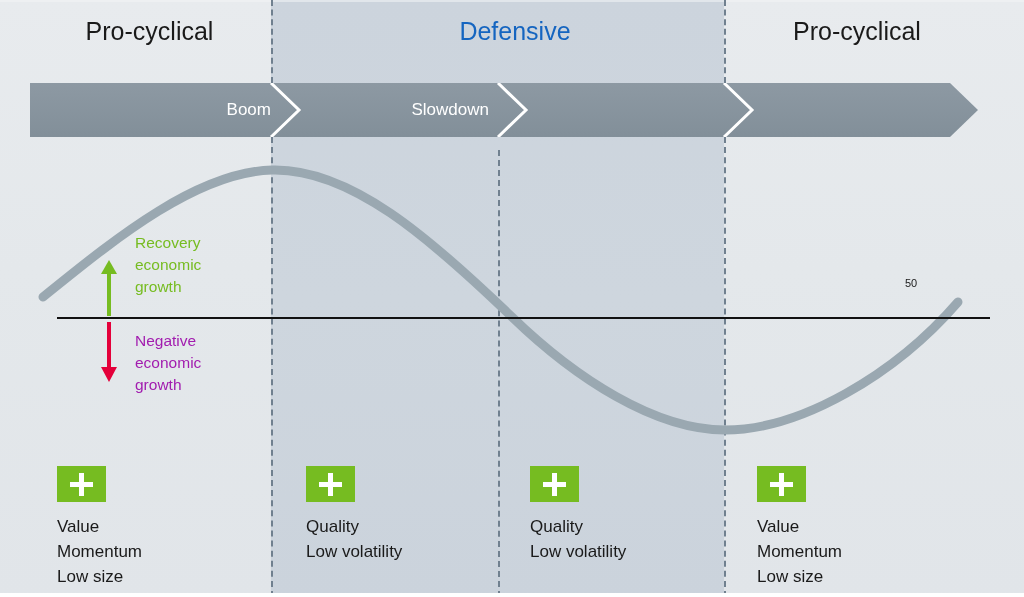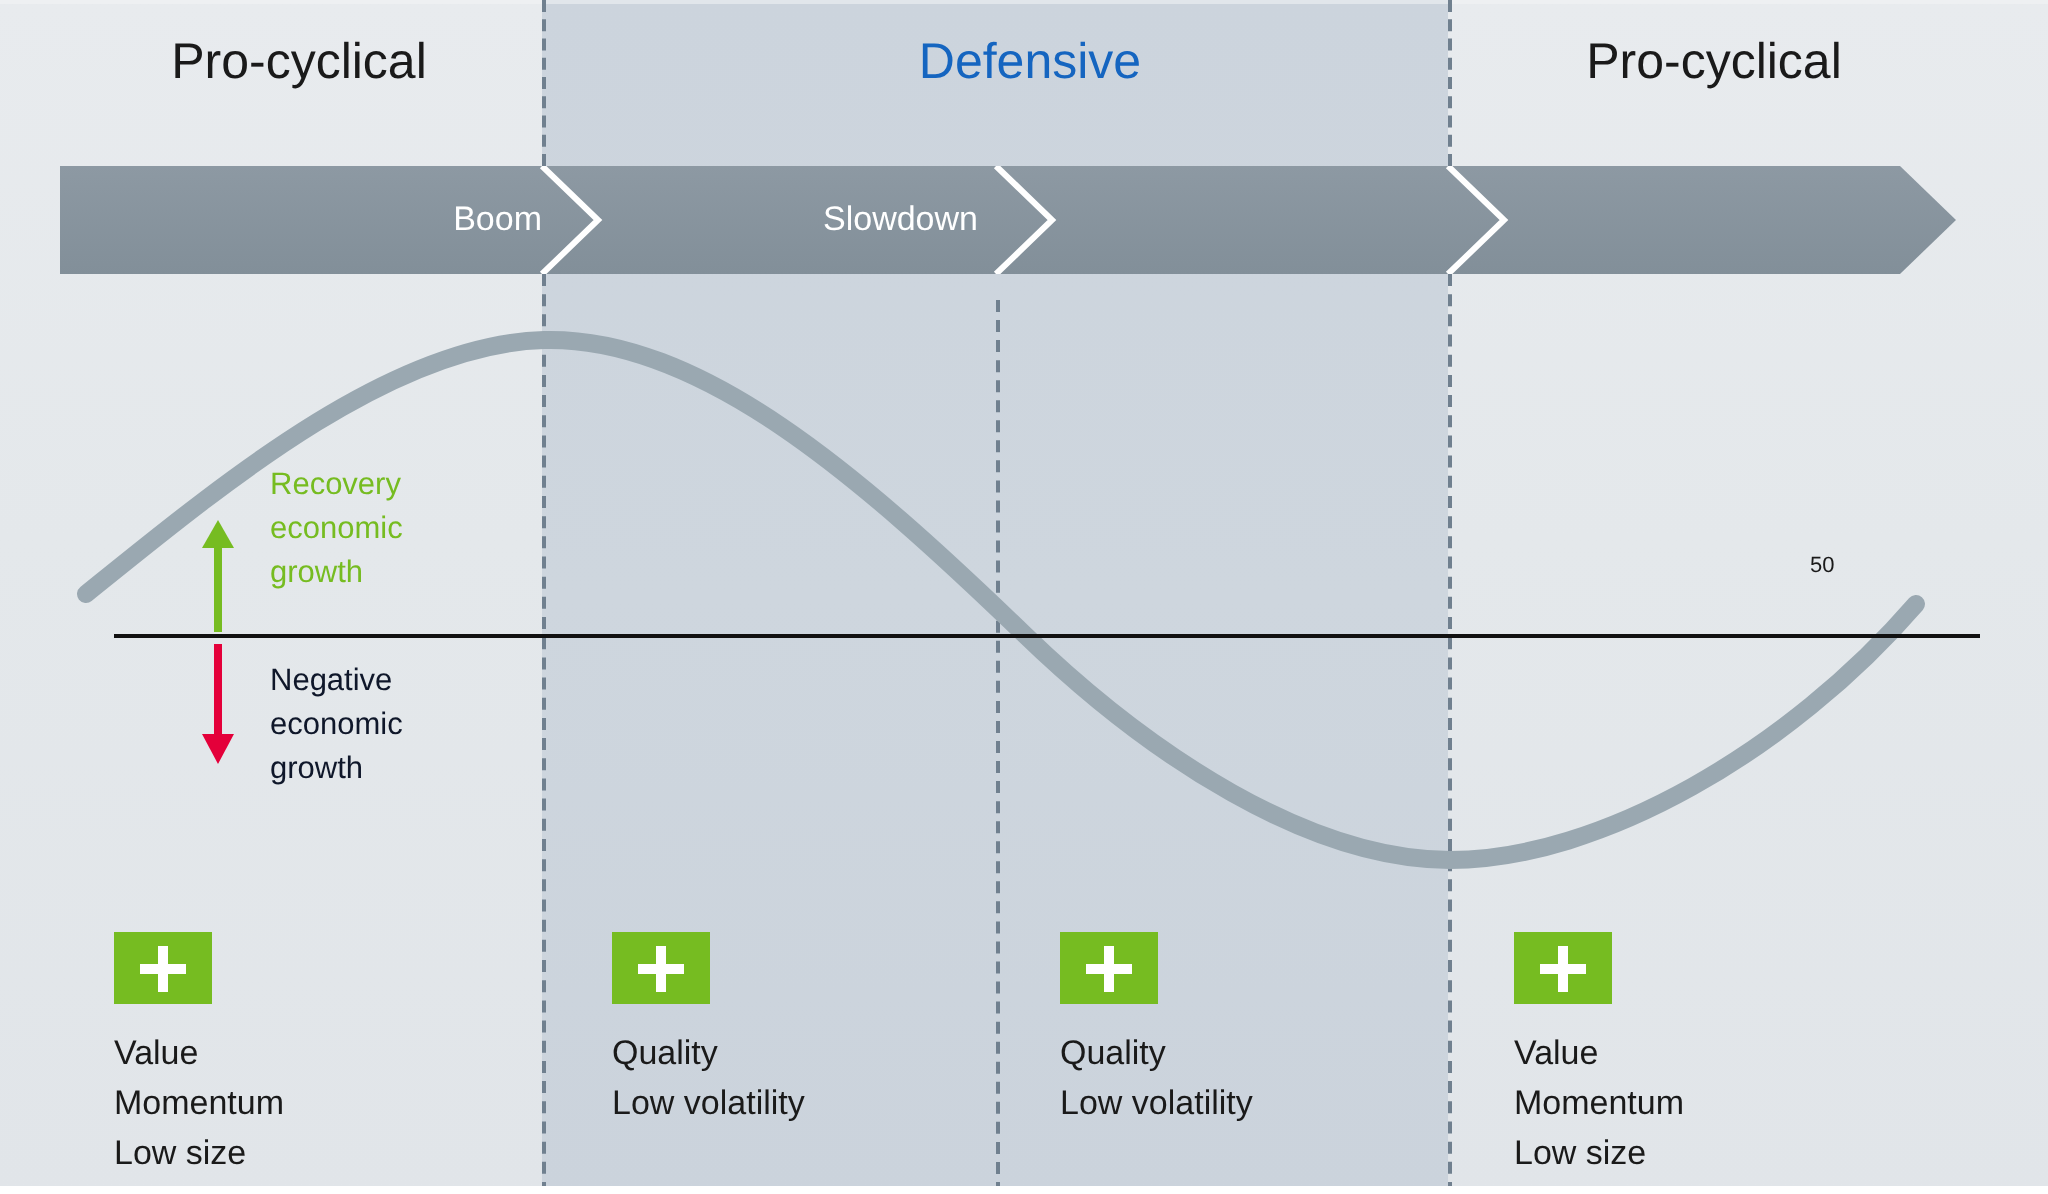--- a/index.html
+++ b/index.html
@@ -107,21 +107,21 @@
   }
 
   
   .growth-note {
     position: absolute;
     font-size: 15.5px;
     line-height: 22px;
     white-space: nowrap;
   }
   #positive-growth-note { left: 135px; top: 232px; color: #76bc21; }
-  #negative-growth-note { left: 135px; top: 330px; color: #0f172a; }
+  #negative-growth-note { left: 135px; top: 330px; color: #a21caf; }
   .growth-arrow { position: absolute; }
 
   
   .factor-block { position: absolute; top: 466px; }
   .plus-badge {
     width: 49px;
     height: 36px;
     background: #76bc21;
     position: relative;
   }

